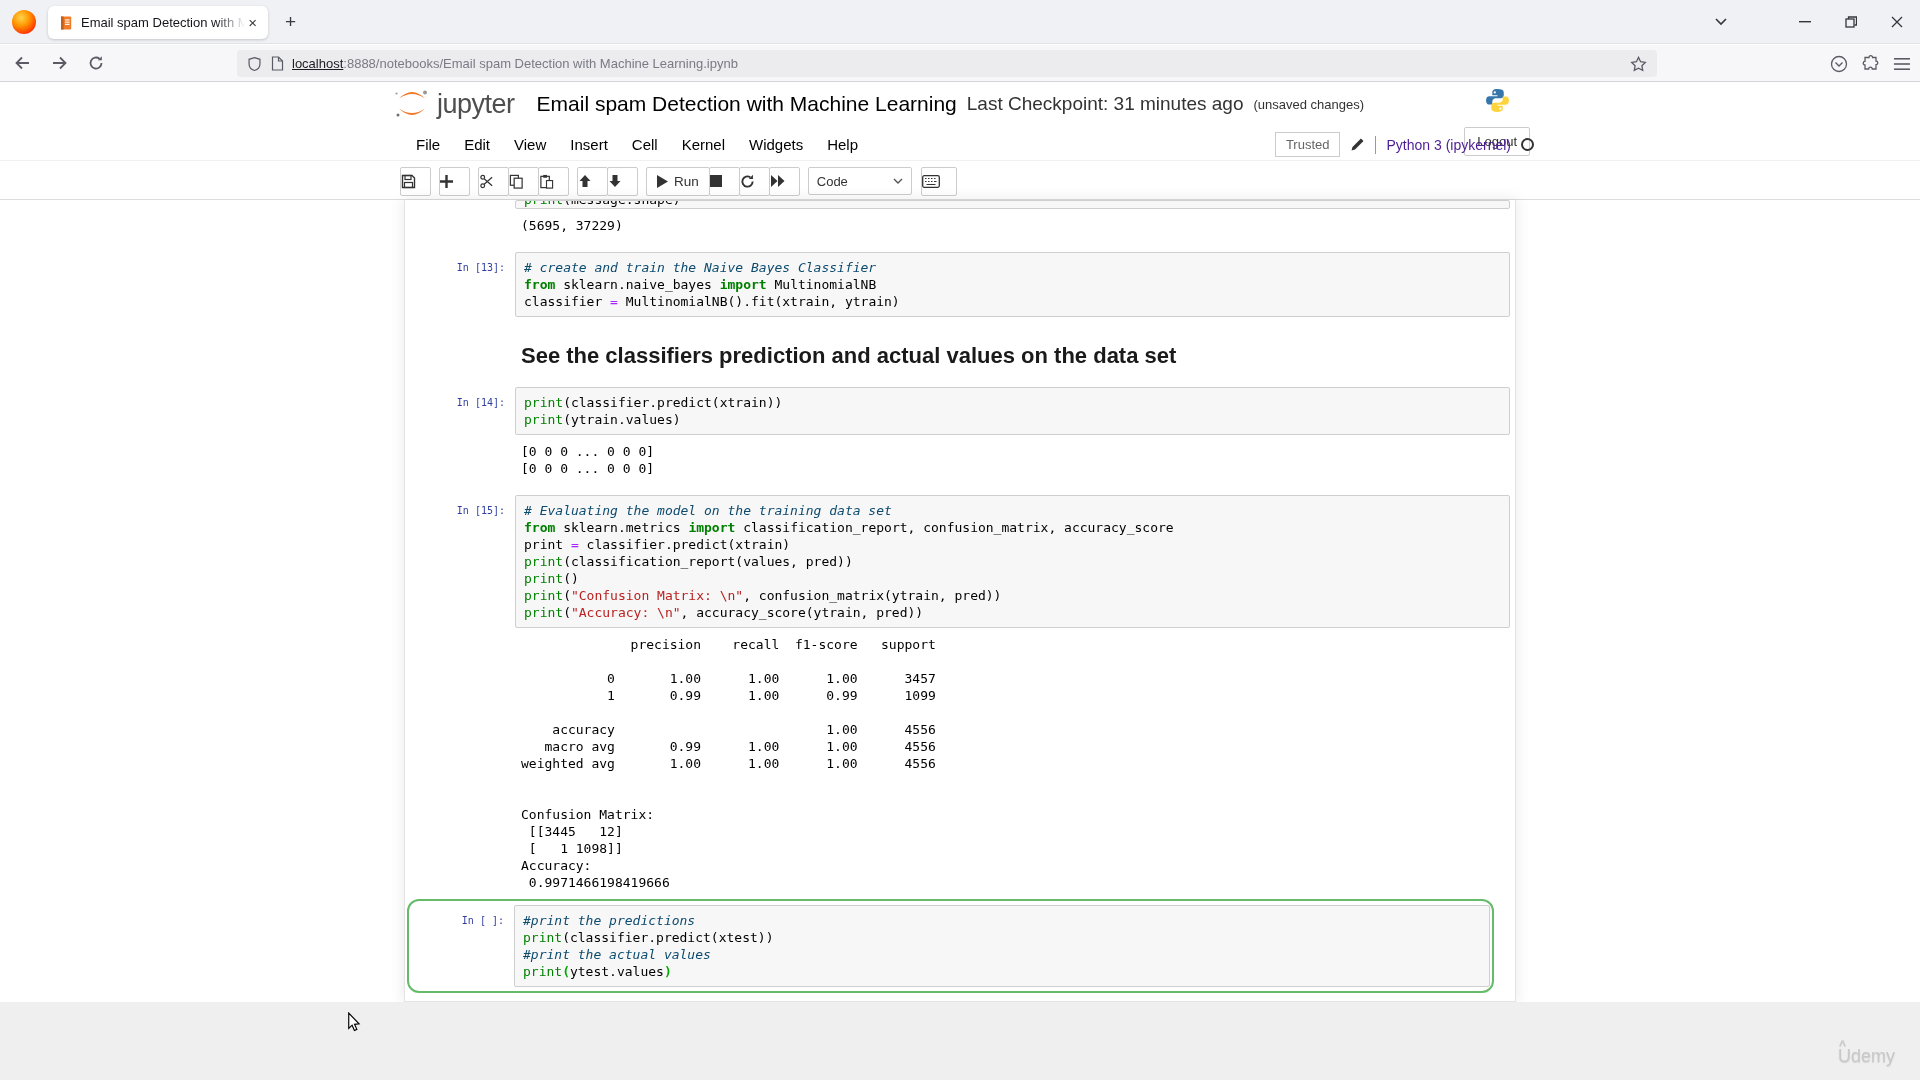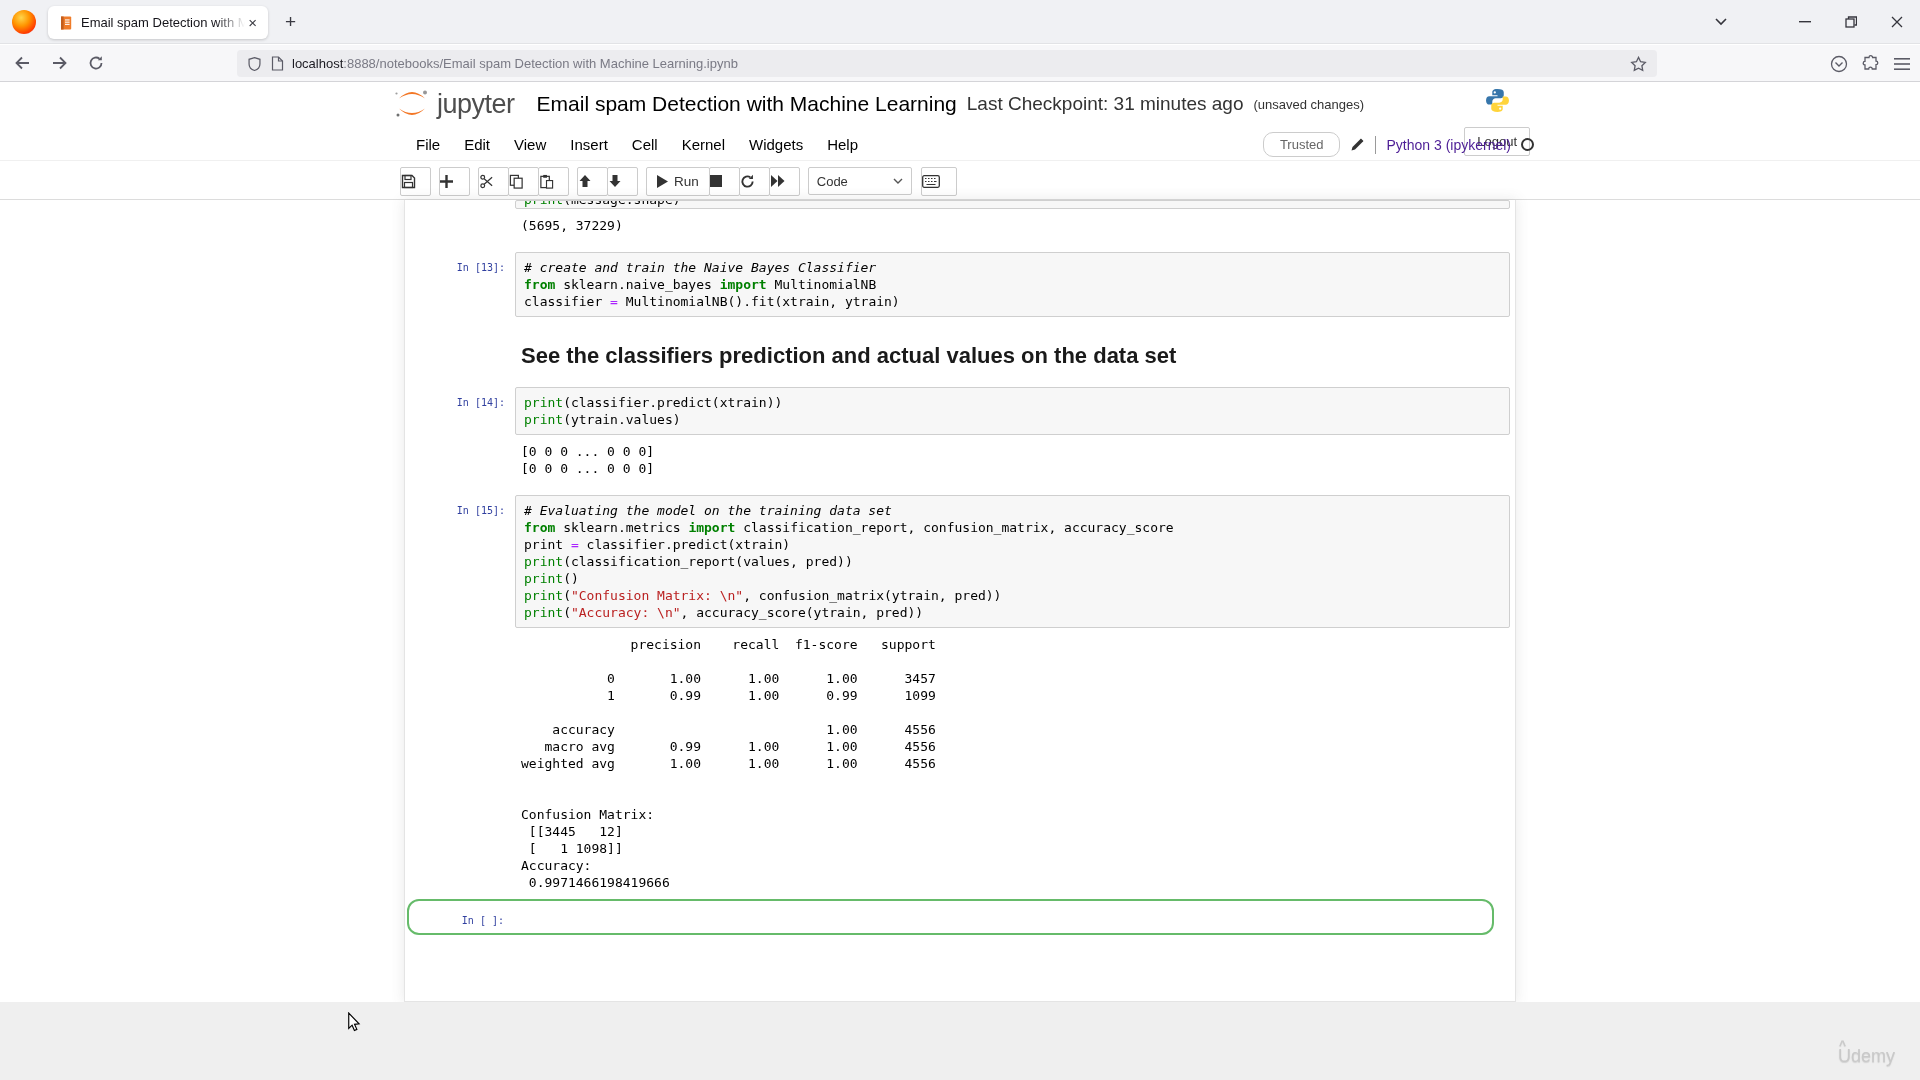--- a/index.html
+++ b/index.html
@@ -22,40 +22,40 @@
   .newtab { position:absolute; left:285px; top:10px; font-size:19px; color:#3a3a42; line-height:24px; }
   .winctl { position:absolute; top:0; height:44px; display:flex; align-items:center; }
   .winbtn { width:46px; height:44px; display:flex; align-items:center; justify-content:center; color:#35353c; }
 
   .navbar { position:absolute; left:0; top:45px; width:1920px; height:37px; background:#f7f7f9;
             border-bottom:1px solid #d4d4d8; display:flex; align-items:center; }
   .navicon { margin-left:14px; display:flex; align-items:center; }
   .urlfield { position:absolute; left:237px; top:5px; width:1420px; height:27px; background:#ececef;
               border-radius:4px; display:flex; align-items:center; padding:0 10px; }
   .urltext { font-size:13px; margin-left:8px; white-space:nowrap; flex:1; overflow:hidden; }
-  .url-host { color:#1c1b22; } .url-rest { color:#7a7a85; }
+  .url-host { color:#1c1b22;text-decoration:underline; } .url-rest { color:#7a7a85; }
   .nav-right { position:absolute; right:10px; top:5px; display:flex; align-items:center; gap:14px; height:27px; }
 
   
   .jp-header { position:absolute; left:0; top:82px; width:1920px; height:118px; background:#fff;
                border-bottom:1px solid #dcdcdc; }
   .jp-titlerow { position:absolute; left:0; top:0; width:100%; height:44px; display:flex; align-items:center;
                  padding-left:392px; }
   .jp-logotext { font-size:27px; color:#4e4e4e; letter-spacing:-.5px; margin-left:5px; }
   .jp-title { font-size:21px; color:#000; margin-left:22px; font-weight:500; }
   .jp-checkpoint { font-size:19px; color:#333; margin-left:10px; }
   .jp-unsaved { font-size:13px; color:#333; margin-left:10px; }
   .jp-right { position:absolute; right:390px; top:6px; display:flex; align-items:center; gap:14px;flex-direction:column; }
   .logout { font-size:13px; color:#333; background:#fff; border:1px solid #ccc; border-radius:2px;
             padding:6px 12px; }
   .jp-menurow { position:absolute; left:0; top:46px; width:100%; height:33px; display:flex; align-items:center;
                 padding-left:404px; border-bottom:1px solid #f0f0f0; }
   .menu-item { font-size:15px; color:#000; padding:0 12px; }
   .menu-right { position:absolute; right:386px; top:0; height:33px; display:flex; align-items:center; gap:10px; }
-  .trusted { font-size:13px; color:#666; border:1px solid #ccc; border-radius:10px; background:#fff; padding:4px 16px; }
+  .trusted { font-size:13px; color:#666; border:1px solid #ccc; border-radius:0; background:#fff; padding:4px 10px; }
   .vdiv { width:1px; height:18px; background:#9a9a9a; }
   .kernel-name { font-size:14px; color:#4c1d95; }
   .kernel-ind { width:13px; height:13px; border:2px solid #333; border-radius:50%; }
   .jp-toolbar { position:absolute; left:0; top:80px; width:100%; height:38px; display:flex; align-items:center;
                 padding-left:400px; }
   .tbgroup { display:flex; margin-right:9px; }
   .tbbtn { height:29px; min-width:31px; background:#fff; border:1px solid #ccc; border-radius:2px;
            display:flex; align-items:center; justify-content:flex-start; margin-right:-1px; color:#333; }
   .runbtn { padding:0 10px; gap:6px; }
   .runlabel { font-size:13.5px; color:#333; }
@@ -81,21 +81,21 @@
              padding:6px 8px; }
   .inputbox.clipped { height:9px; overflow:hidden; }
   .inputbox.clipped pre.code { padding:0 8px; margin-top:-10px; }
   pre.cellout { font-family:"DejaVu Sans Mono", monospace; font-size:13px; line-height:17px; color:#000;
                 margin-left:116px; margin-right:5px; }
   .mdhead { font-size:22px; font-weight:bold; color:#1a1a1a; margin-left:116px; }
   .selcell { display:flex; border:2px solid #66BB6A; border-radius:12px; margin-left:2px; margin-right:21px;
              padding:4px 2px 4px 0; }
   .selcell .prompt { width:105px; }
   .selcell .inputbox { margin-right:0; }
-  .tk-com { color:#000000; font-style:italic; }
+  .tk-com { color:#0c4a6e; font-style:italic; }
   .tk-kw  { color:#008000; font-weight:bold; }
   .tk-op  { color:#AA22FF; }
   .tk-b   { color:#008000; }
   .tk-s   { color:#BA2121; }
   .tk-mb  { color:#00AA00; font-weight:bold; }
   .tk-p   { color:#000; }
 
   .bottomband { position:absolute; left:0; top:1002px; width:1920px; height:78px; background:#efefef; }
   .watermark { position:absolute; left:1838px; top:1046px; font-size:18px; color:#c9c9c9;
                text-shadow:0 1px 1px rgba(120,120,120,.25); }
@@ -381,20 +381,26 @@
 weighted avg       1.00      1.00      1.00      4556
 
 
 Confusion Matrix: 
  [[3445   12]
  [   1 1098]]
 Accuracy: 
  0.9971466198419666</pre>
         <div class="selcell">
           <div class="prompt">In [ ]:</div>
+          <div class="inputbox">
+            <pre class="code"><span class="tk-com">#print the predictions</span>
+<span class="tk-b">print</span><span class="tk-p">(classifier.predict(xtest))</span>
+<span class="tk-com">#print the actual values</span>
+<span class="tk-b">print</span><span class="tk-mb">(</span><span class="tk-p">ytest.values</span><span class="tk-mb">)</span></pre>
+          </div>
         </div>
       </div>
   </div>
 
   <div class="bottomband"></div>
 
   <div class="watermark">
     <span class="caret">^</span><span>Udemy</span>
   </div>
 

